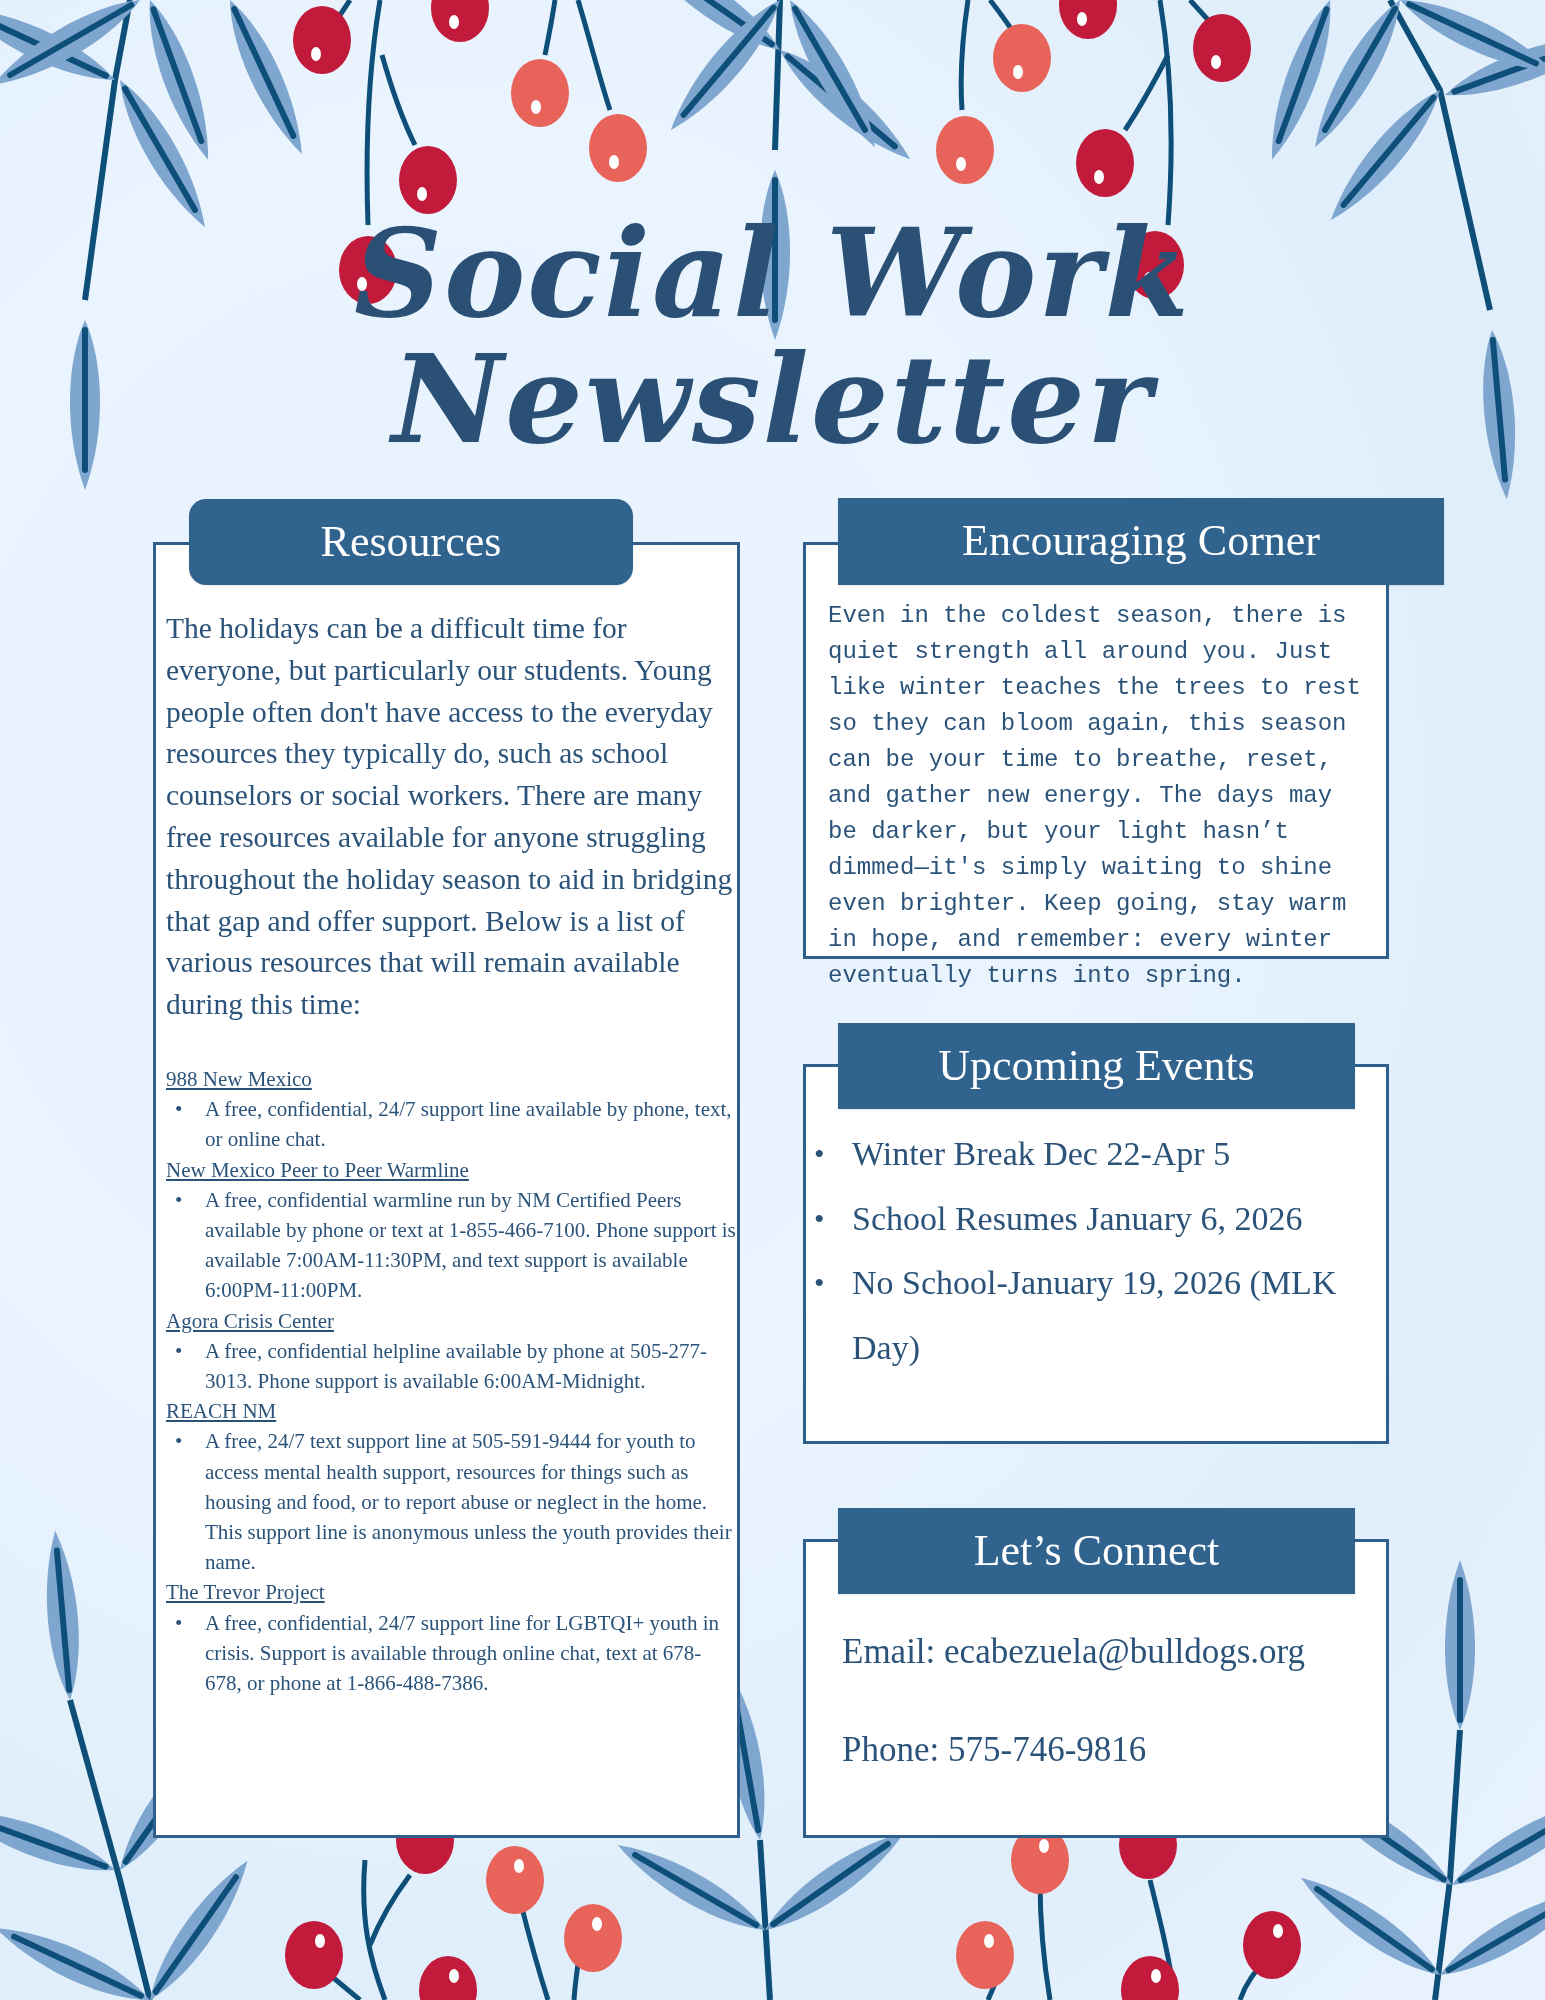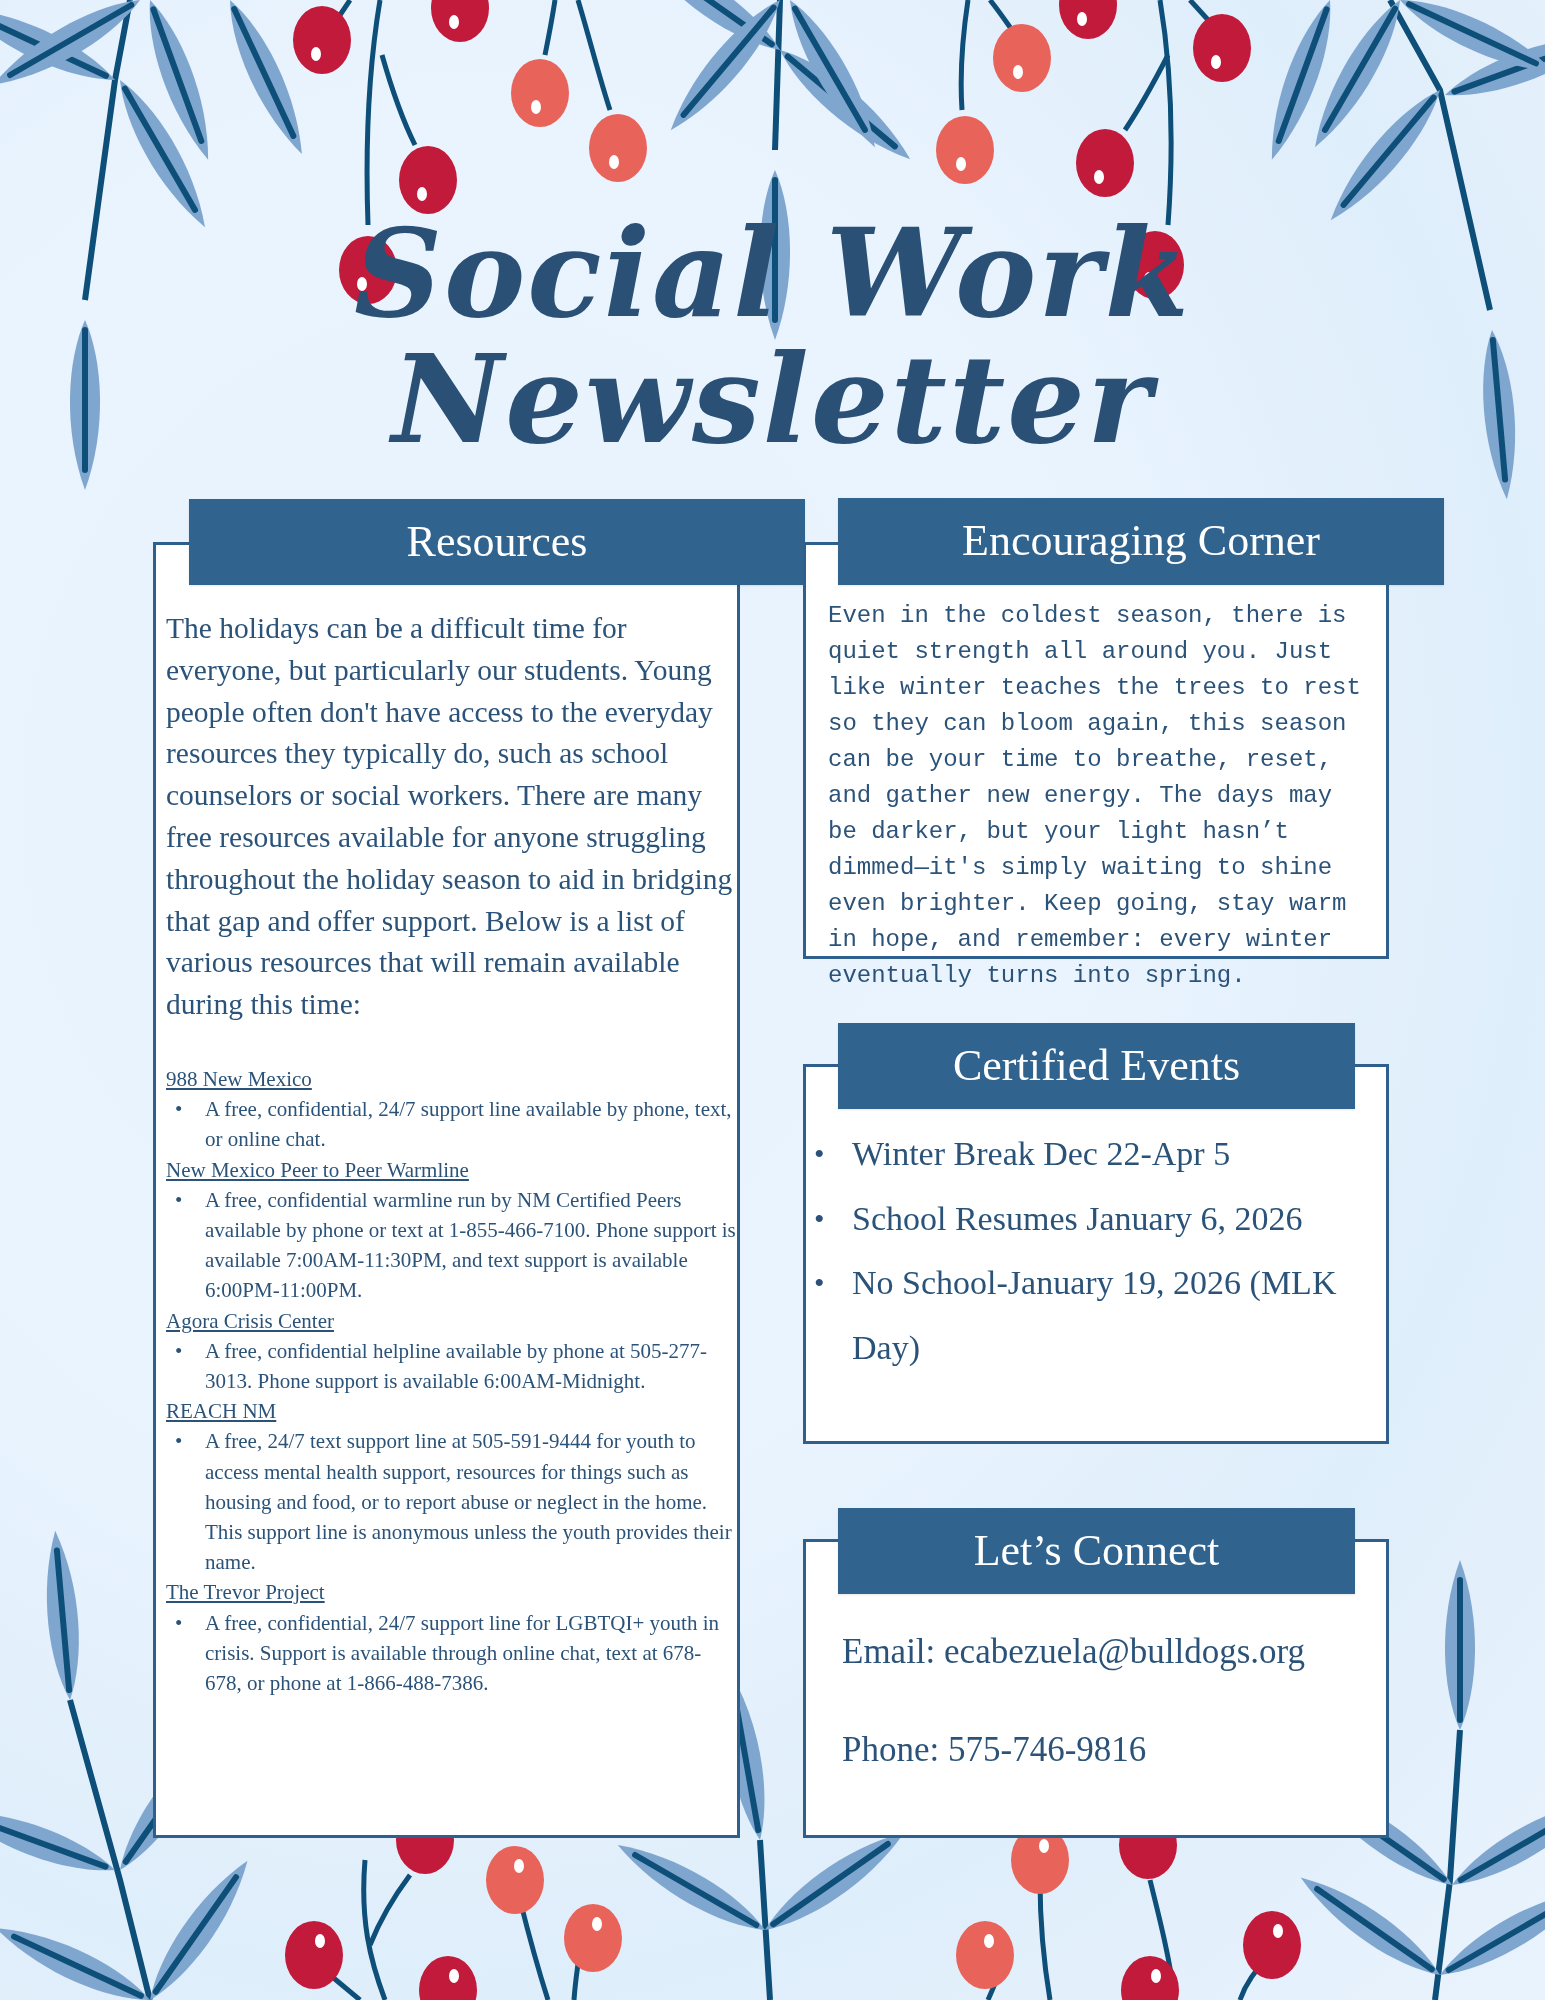--- a/index.html
+++ b/index.html
@@ -184,21 +184,21 @@
     <use href="#leaf" transform="translate(1452,1885) rotate(60)"></use>
     <use href="#leaf" transform="translate(1440,1975) rotate(-55)"></use>
     <use href="#leaf" transform="translate(1440,1975) rotate(60)"></use>
   </g>
 </svg>
 
 <div class="title l1">Social Work</div>
 <div class="title l2">Newsletter</div>
 
 <div class="box" style="left:153px; top:542px; width:587px; height:1296px;"></div>
-<div class="hdr" style="left:189px; top:499px; width:616px; height:86px;">Resources</div>
+<div class="hdr" style="left:189px; top:499px; width:444px; height:86px;border-radius:17px;">Resources</div>
 <div class="intro">The holidays can be a difficult time for everyone, but particularly our students. Young people often don't have access to the everyday resources they typically do, such as school counselors or social workers. There are many free resources available for anyone struggling throughout the holiday season to aid in bridging that gap and offer support. Below is a list of various resources that will remain available during this time:</div>
 
 <div class="reslist">
   <div>
     <a class="res-name">988 New Mexico</a>
     <span class="res-desc">A free, confidential, 24/7 support line available by phone, text, or online chat.</span>
   </div>
   <div>
     <a class="res-name">New Mexico Peer to Peer Warmline</a>
     <span class="res-desc">A free, confidential warmline run by NM Certified Peers available by phone or text at 1-855-466-7100. Phone support is available 7:00AM-11:30PM, and text support is available 6:00PM-11:00PM.</span>
@@ -215,21 +215,21 @@
     <a class="res-name">The Trevor Project</a>
     <span class="res-desc">A free, confidential, 24/7 support line for LGBTQI+ youth in crisis. Support is available through online chat, text at 678-678, or phone at 1-866-488-7386.</span>
   </div>
 </div>
 
 <div class="box" style="left:803px; top:542px; width:586px; height:417px;"></div>
 <div class="hdr" style="left:838px; top:498px; width:606px; height:87px;">Encouraging Corner</div>
 <div class="enc">Even in the coldest season, there is quiet strength all around you. Just like winter teaches the trees to rest so they can bloom again, this season can be your time to breathe, reset, and gather new energy. The days may be darker, but your light hasn’t dimmed—it's simply waiting to shine even brighter. Keep going, stay warm in hope, and remember: every winter eventually turns into spring.</div>
 
 <div class="box" style="left:803px; top:1064px; width:586px; height:380px;"></div>
-<div class="hdr" style="left:838px; top:1023px; width:517px; height:86px;">Certified Events</div>
+<div class="hdr" style="left:838px; top:1023px; width:517px; height:86px;">Upcoming Events</div>
 <div class="events">
   <div class="ev">Winter Break Dec 22-Apr 5</div>
   <div class="ev">School Resumes January 6, 2026</div>
   <div class="ev">No School-January 19, 2026 (MLK Day)</div>
 </div>
 
 <div class="box" style="left:803px; top:1539px; width:586px; height:299px;"></div>
 <div class="hdr" style="left:838px; top:1508px; width:517px; height:86px;">Let’s Connect</div>
 <div class="contact" style="top:1632px;">Email: ecabezuela@bulldogs.org</div>
 <div class="contact" style="top:1730px;">Phone: 575-746-9816</div>

